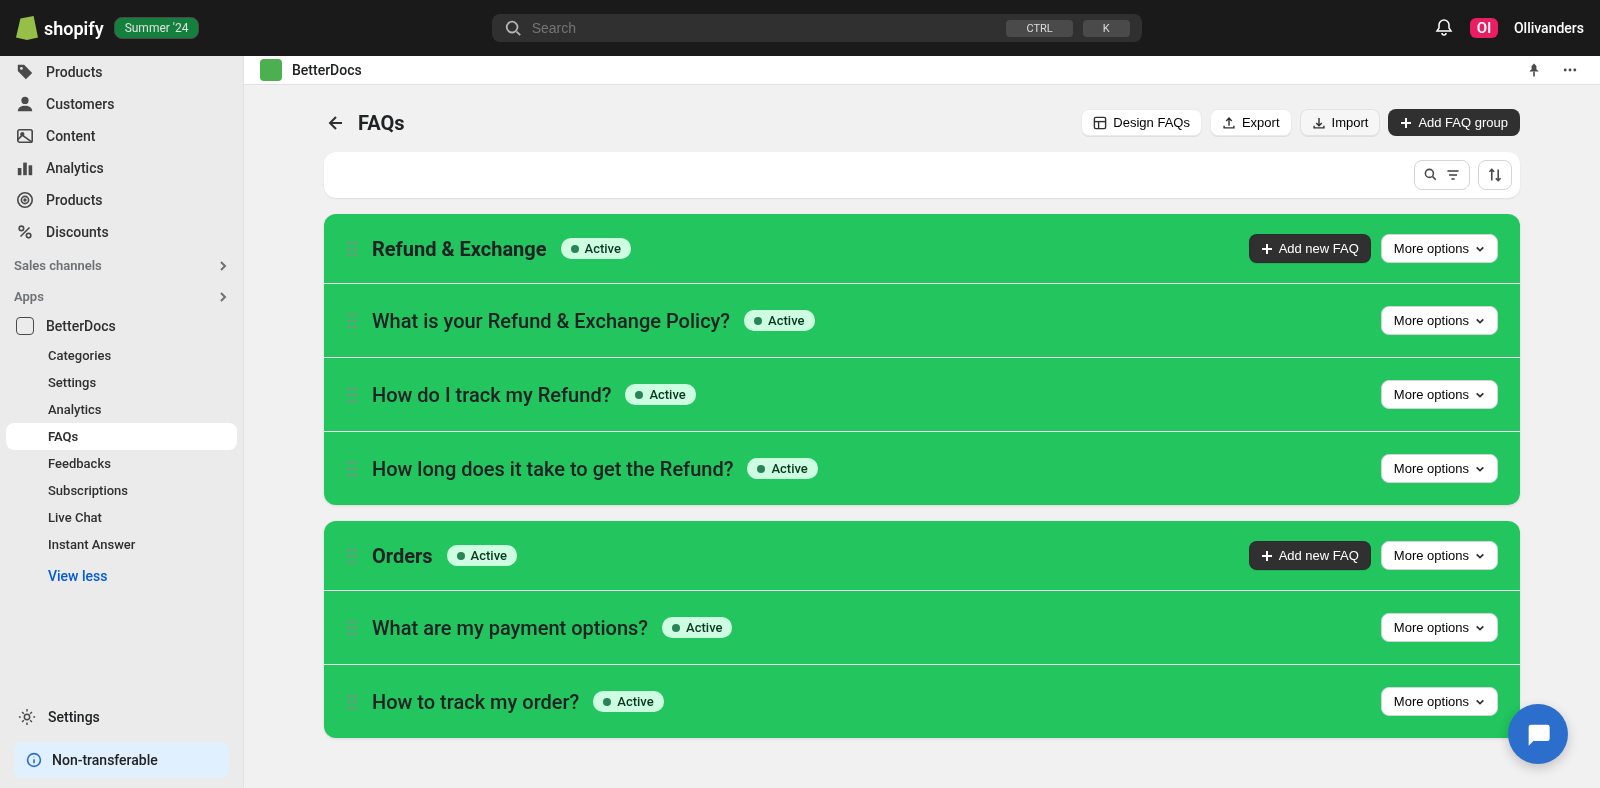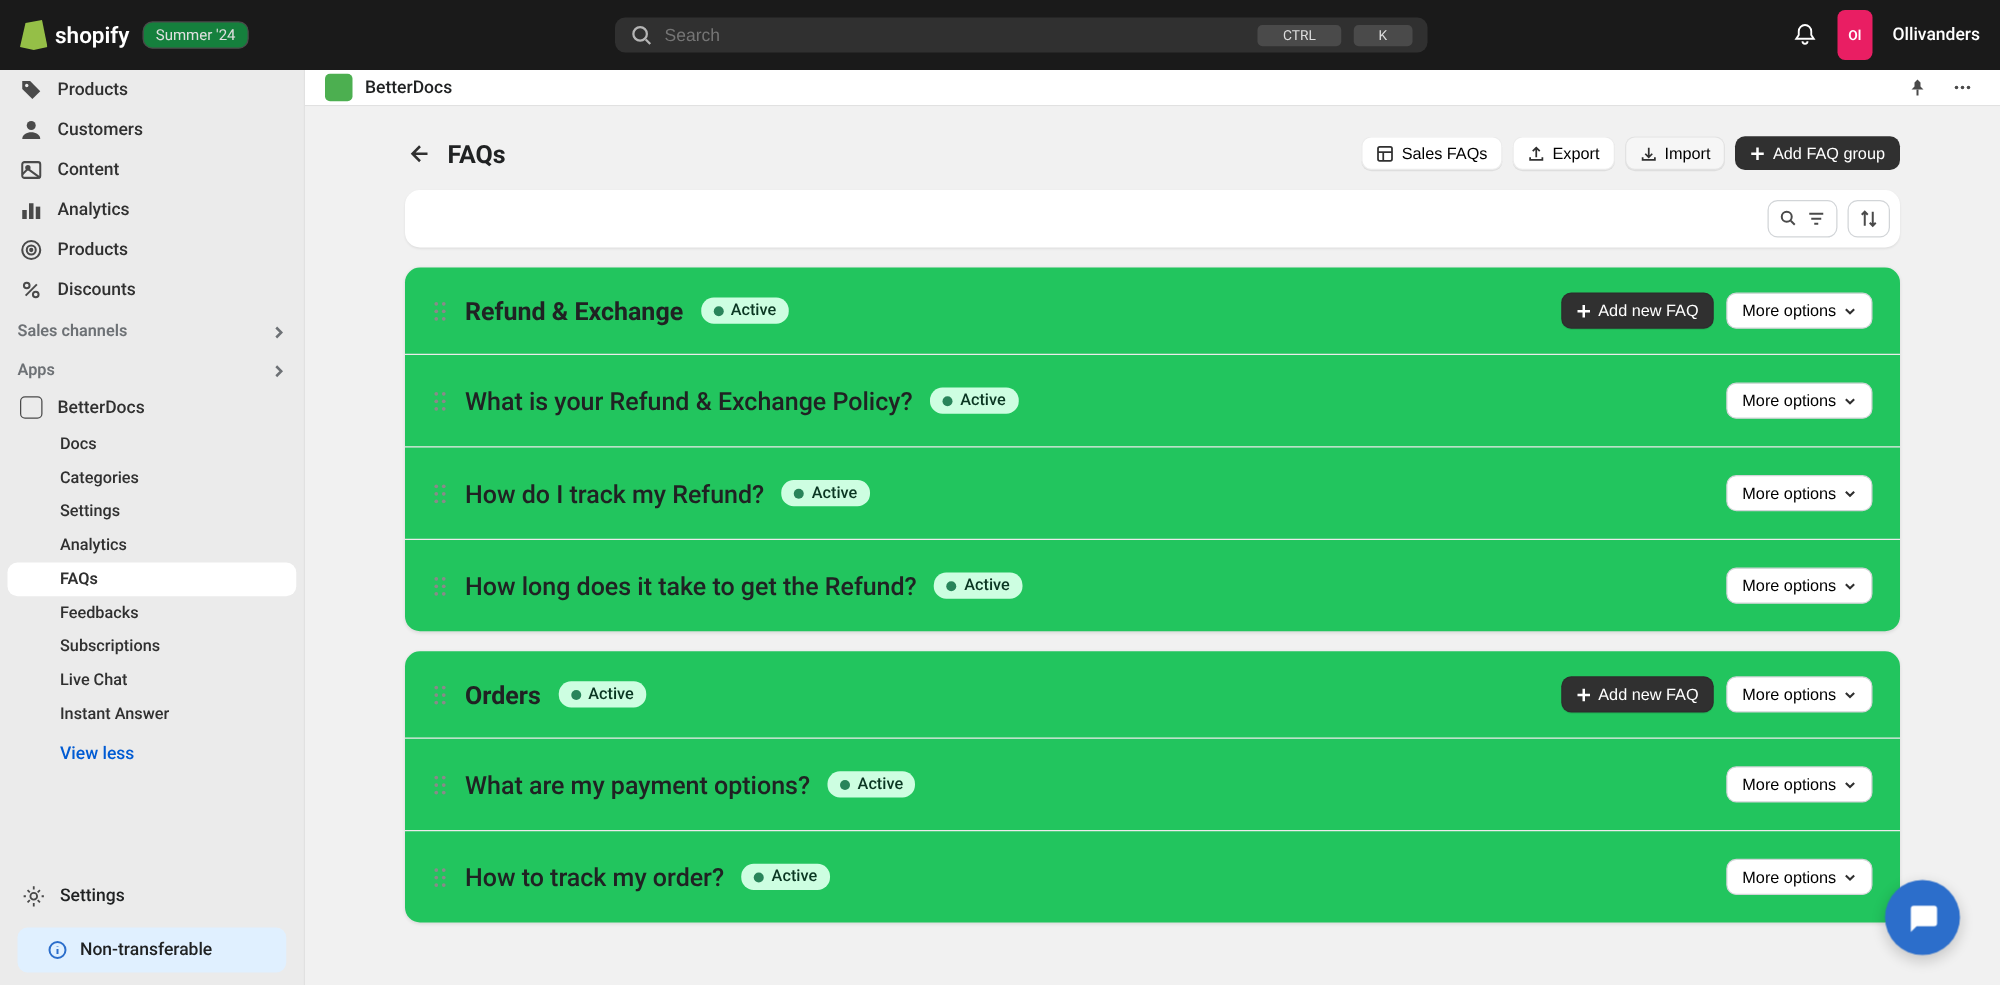--- a/index.html
+++ b/index.html
@@ -9,34 +9,34 @@
 .logo-area { display: flex; align-items: center; gap: 10px; }
 .shopify-logo { display: flex; align-items: center; gap: 6px; color: #fff; font-weight: 600; font-size: 18px; }
 .shopify-icon { width: 22px; height: 24px; background: #95bf47; clip-path: polygon(20% 10%, 80% 0%, 100% 90%, 50% 100%, 0% 90%); }
 .badge-summer { background: #15803d; border: 1px solid #4a4a4a; color: #e0e0e0; font-size: 12px; padding: 3px 10px; border-radius: 8px; }
 .search-wrap { flex: 1; display: flex; justify-content: center; }
 .searchbar { background: #303030; border-radius: 8px; width: 650px; height: 28px; display: flex; align-items: center; padding: 0 12px; gap: 10px; color: #b5b5b5; }
 .search-input { background: transparent; border: none; color: #ccc; flex: 1; outline: none; font-size: 14px; }
 .kbd { background: #4a4a4a; border-radius: 4px; padding: 2px 20px; font-size: 11px; color: #ddd; }
 .topbar-right { display: flex; align-items: center; gap: 16px; }
 .bell-icon { width: 20px; height: 20px; }
-.avatar { width: 28px; height: 40px; border-radius: 6px; background: #e91e63; color: #fff; display: flex; align-items: center; justify-content: center; font-size: 11px; font-weight: 600; }
+.avatar { width: 28px; height: 20px; border-radius: 6px; background: #e91e63; color: #fff; display: flex; align-items: center; justify-content: center; font-size: 15px; font-weight: 600; }
 .username { color: #fff; font-weight: 500; }
 
 .layout { display: flex; height: calc(100vh - 56px); }
 .sidebar { width: 244px; background: #ebebeb; border-right: 1px solid #e1e1e1; display: flex; flex-direction: column; overflow-y: auto; }
 .nav-item { display: flex; align-items: center; gap: 12px; padding: 7px 16px; color: #303030; cursor: pointer; font-weight: 500; }
 .nav-icon { width: 18px; height: 18px; flex-shrink: 0; }
 .nav-section { padding: 10px 14px 6px; color: #6d7175; font-weight: 600; font-size: 13px; display: flex; justify-content: space-between; align-items: center; }
 .sub-item { padding: 6px 16px 6px 48px; color: #303030; cursor: pointer; font-weight: 500; font-size: 13px; }
 .sub-item.active { background: #fff; margin: 0 6px; border-radius: 8px; padding-left: 42px; font-weight: 600; }
 .view-less { color: #005bd3; padding: 10px 16px 10px 48px; cursor: pointer; font-weight: 500; }
 .sidebar-footer { margin-top: auto; padding: 10px 14px; }
 .settings-item { display: flex; align-items: center; gap: 12px; padding: 8px 4px; cursor: pointer; font-weight: 500; }
-.non-transferable { background: #e0f0ff; border-radius: 8px; padding: 10px 24px; display: flex; align-items: center; gap: 10px; margin-top: 8px; color: #202223; font-weight: 500; }
+.non-transferable { background: #e0f0ff; border-radius: 8px; padding: 10px 12px; display: flex; align-items: center; gap: 10px; margin-top: 8px; color: #202223; font-weight: 500; }
 
 .main { flex: 1; display: flex; flex-direction: column; overflow-y: auto; }
 .main-header { background: #fff; border-bottom: 1px solid #e1e1e1; height: 44px; display: flex; align-items: center; padding: 0 16px; gap: 10px; justify-content: space-between; }
 .breadcrumb { display: flex; align-items: center; gap: 10px; }
 .app-icon { width: 22px; height: 22px; background: #4caf50; border-radius: 4px; }
 .header-icons { display: flex; gap: 8px; }
 .header-icon-btn { width: 28px; height: 28px; display: flex; align-items: center; justify-content: center; cursor: pointer; border-radius: 6px; }
 
 .content { padding: 24px 80px 40px; max-width: 1400px; width: 100%; margin: 0 auto; }
 .page-header { display: flex; align-items: center; justify-content: space-between; margin-bottom: 16px; }
@@ -163,21 +163,20 @@
       <svg width="12" height="12" viewBox="0 0 12 12" fill="none" stroke="#6d7175" stroke-width="2">
           <path d="M4 2l4 4-4 4"></path>
         </svg>
     </div>
 
     <div class="nav-item">
       <span class="nav-icon" style="border:1.5px solid #4a4a4a;border-radius:4px;"></span>
       <span>BetterDocs</span>
     </div>
 
-    <div class="sub-item"><span>Docs</span></div>
     <div class="sub-item"><span>Categories</span></div>
     <div class="sub-item"><span>Settings</span></div>
     <div class="sub-item"><span>Analytics</span></div>
     <div class="sub-item active"><span>FAQs</span></div>
     <div class="sub-item"><span>Feedbacks</span></div>
     <div class="sub-item"><span>Subscriptions</span></div>
     <div class="sub-item"><span>Live Chat</span></div>
     <div class="sub-item"><span>Instant Answer</span></div>
 
     <div class="view-less">View less</div>
@@ -232,21 +231,21 @@
             </svg>
           <h1 class="page-title">FAQs</h1>
         </div>
         <div class="page-actions">
           <button class="btn">
             <svg width="14" height="14" viewBox="0 0 20 20" fill="none" stroke="#303030" stroke-width="2">
                 <rect x="2" y="2" width="16" height="16" rx="2"></rect>
                 <line x1="2" y1="8" x2="18" y2="8"></line>
                 <line x1="8" y1="8" x2="8" y2="18"></line>
               </svg>
-            <span>Sales FAQs</span>
+            <span>Design FAQs</span>
           </button>
           <button class="btn">
             <svg width="14" height="14" viewBox="0 0 20 20" fill="none" stroke="#303030" stroke-width="2">
                 <path d="M10 14V3M6 7l4-4 4 4M3 14v3h14v-3"></path>
               </svg>
             <span>Export</span>
           </button>
           <button class="btn hover">
             <svg width="14" height="14" viewBox="0 0 20 20" fill="none" stroke="#303030" stroke-width="2">
                 <path d="M10 3v11M6 10l4 4 4-4M3 14v3h14v-3"></path>

